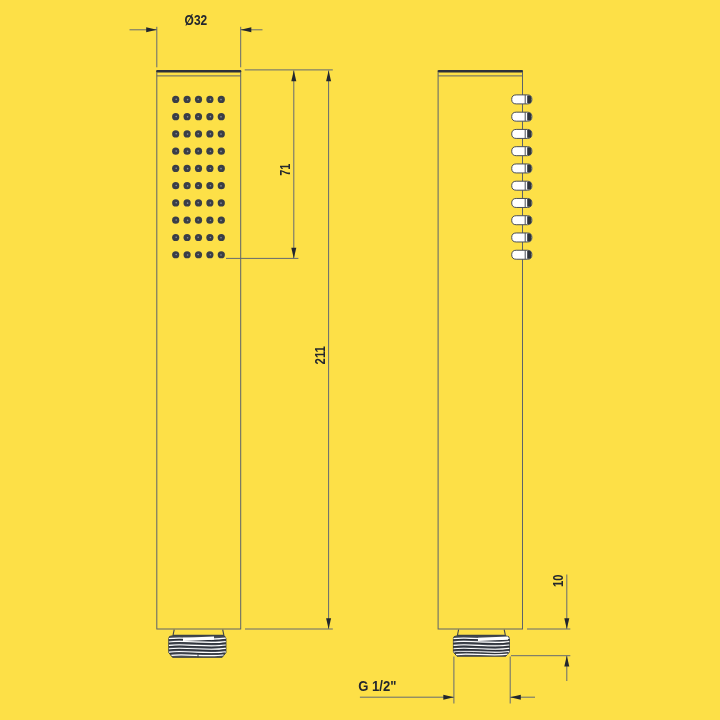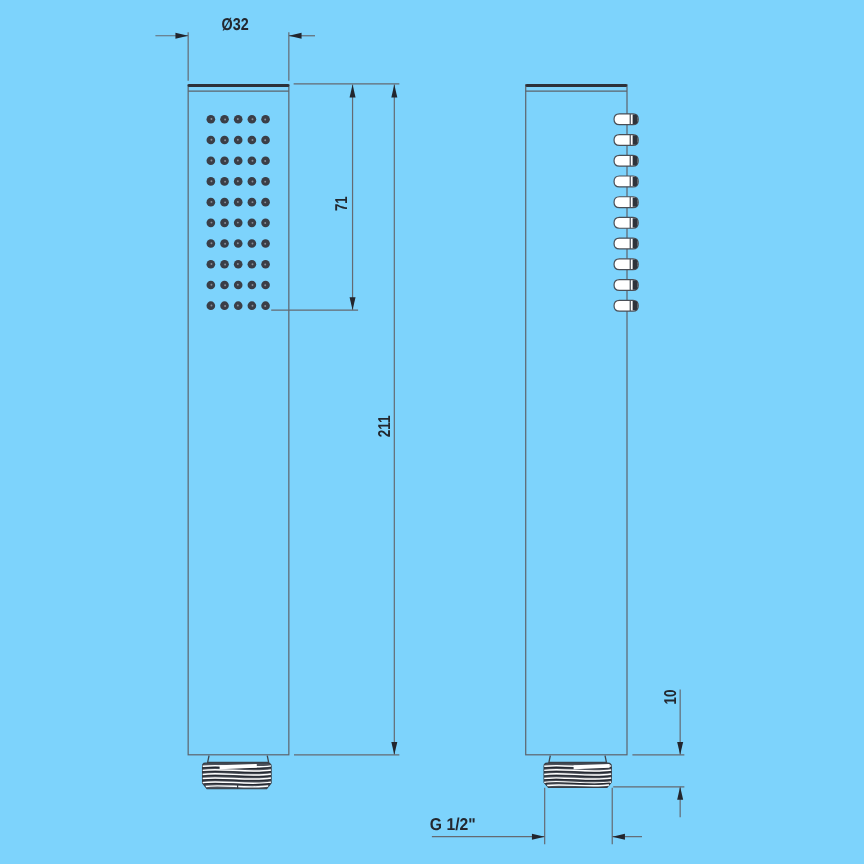--- a/index.html
+++ b/index.html
@@ -1,16 +1,16 @@
 <!DOCTYPE html>
 <html><head>
 <meta charset="utf-8">
 <style>
   html,body{margin:0;padding:0;background:#ffffff;}
-  .page{width:720px;height:720px;position:relative;background:#7dd3fc;overflow:hidden;}
+  .page{width:720px;height:720px;position:relative;background:#fde047;overflow:hidden;}
   svg{display:block;}
   text{font-family:"Liberation Sans",sans-serif;font-weight:bold;fill:#23272e;}
 </style>
 </head>
 <body>
 <div class="page">
 <svg width="720" height="720" viewBox="0 0 720 720">
   <g fill="none" stroke="#646a72" stroke-width="1">
 
     <rect x="156.8" y="70.6" width="83.9" height="558.4" stroke="#5d636b"></rect>

